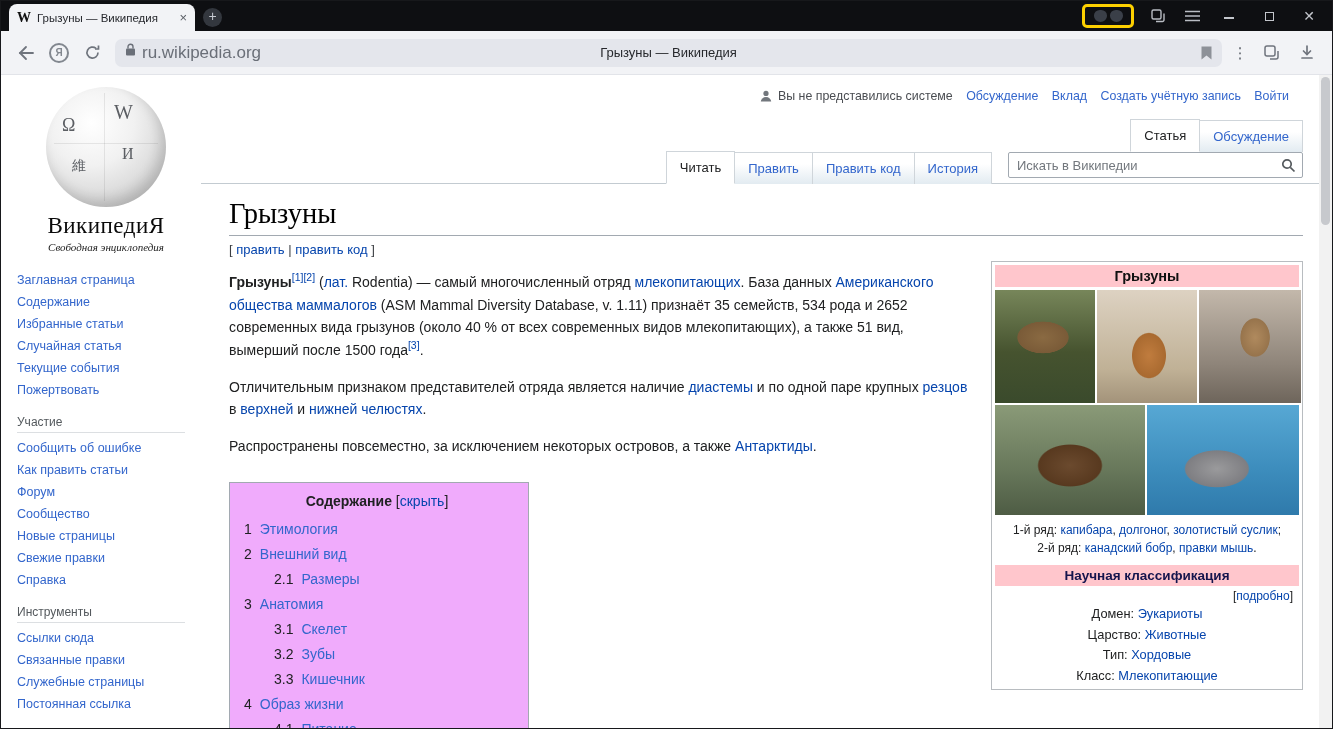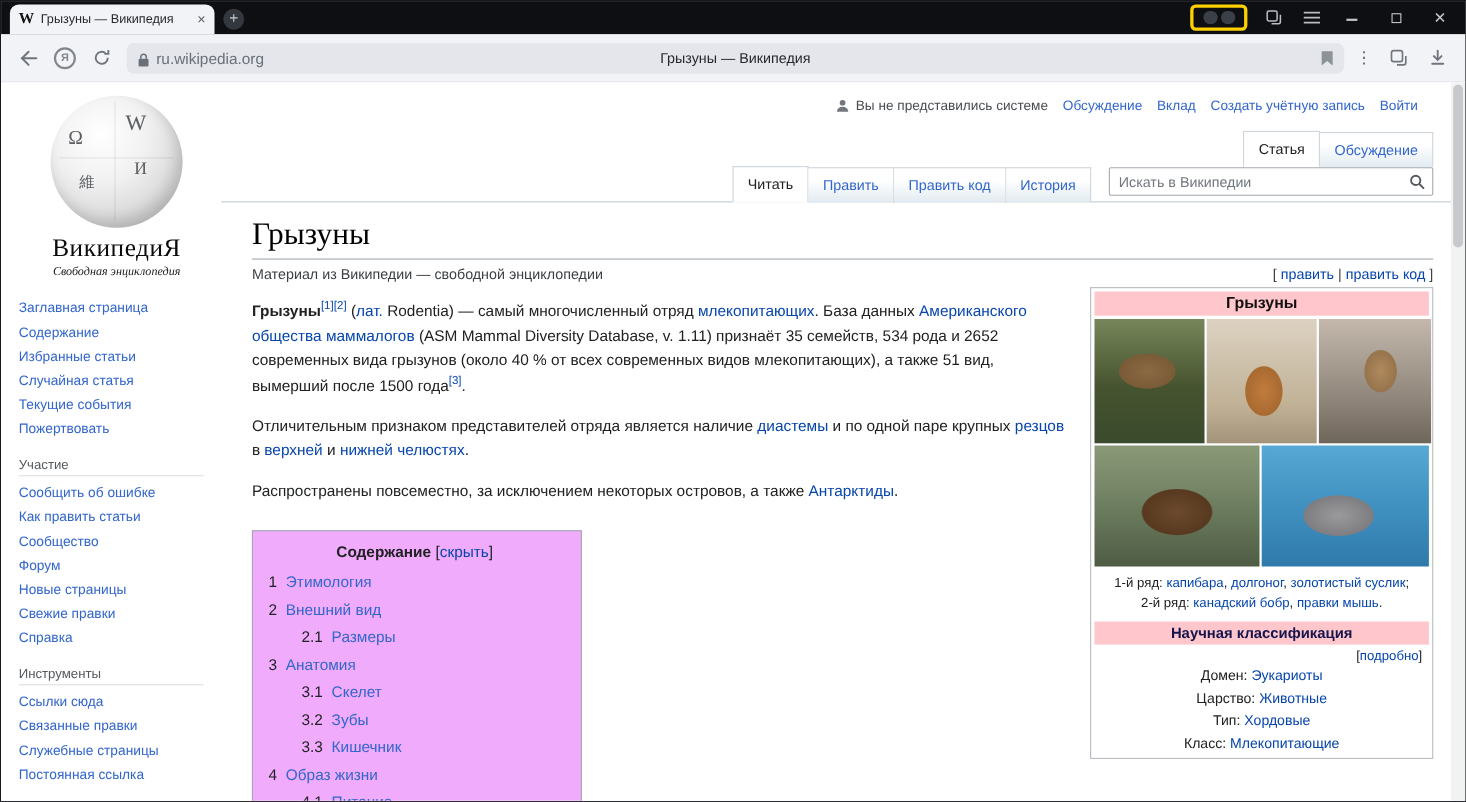--- a/index.html
+++ b/index.html
@@ -19,21 +19,21 @@
   .tb-ico { color:#b9bdc4; display:flex; align-items:center; justify-content:center; width:20px; height:30px; }
   .winctl { color:#c3c6cc; font-size:14px; width:26px; text-align:center; }
   .maxbox { width:9px; height:9px; border:1.4px solid #c3c6cc; display:inline-block; }
   .minbar { display:inline-block; width:10px; height:1.6px; background:#c3c6cc; margin-bottom:2px; }
 
   
   .toolbar { height:44px; background:#f2f3f6; display:flex; align-items:center; padding:0 12px; gap:10px; flex-shrink:0; border-bottom:1px solid #e2e4e9; }
   .nav-ico { color:#6f747d; display:flex; align-items:center; justify-content:center; width:26px; height:26px; }
   .ybtn { width:20px; height:20px; border:2px solid #82878f; border-radius:50%; color:#82878f; font-size:10px; font-weight:bold; display:flex; align-items:center; justify-content:center; }
   .omnibox { flex:1; height:28px; background:#e4e6ec; border-radius:7px; display:flex; align-items:center; padding:0 10px; position:relative; }
-  .ob-left { display:flex; align-items:flex-end; gap:6px; color:#6a6f78; font-size:14px; }
+  .ob-left { display:flex; align-items:flex-start; gap:6px; color:#6a6f78; font-size:17px; }
   .ob-title { position:absolute; left:0; right:0; text-align:center; font-size:13px; color:#26282c; pointer-events:none; }
   .ob-flag { margin-left:auto; color:#8d9198; display:flex; align-items:center; z-index:2; }
   .kebab { color:#5f646d; font-size:15px; letter-spacing:0; width:16px; text-align:center; line-height:8px; }
 
   
   .contentwrap { flex:1; position:relative; background:#fff; overflow:hidden; }
   .vscroll { position:absolute; top:0; right:0; bottom:0; width:13px; background:#f2f2f2; z-index:50; }
   .vthumb { position:absolute; top:2px; left:2px; width:9px; height:148px; background:#c7c9cd; border-radius:5px; }
   .page { position:absolute; left:0; top:0; right:13px; bottom:0; background:#fff; color:#202122; }
 
@@ -210,22 +210,22 @@
           <div class="sitem"><a class="wl">Избранные статьи</a></div>
           <div class="sitem"><a class="wl">Случайная статья</a></div>
           <div class="sitem"><a class="wl">Текущие события</a></div>
           <div class="sitem"><a class="wl">Пожертвовать</a></div>
         </div>
 
         <div class="shead">Участие</div>
         <div class="snav" style="margin-top:4px;">
           <div class="sitem"><a class="wl">Сообщить об ошибке</a></div>
           <div class="sitem"><a class="wl">Как править статьи</a></div>
+          <div class="sitem"><a class="wl">Форум</a></div>
           <div class="sitem"><a class="wl">Сообщество</a></div>
-          <div class="sitem"><a class="wl">Форум</a></div>
           <div class="sitem"><a class="wl">Новые страницы</a></div>
           <div class="sitem"><a class="wl">Свежие правки</a></div>
           <div class="sitem"><a class="wl">Справка</a></div>
         </div>
 
         <div class="shead">Инструменты</div>
         <div class="snav" style="margin-top:4px;">
           <div class="sitem"><a class="wl">Ссылки сюда</a></div>
           <div class="sitem"><a class="wl">Связанные правки</a></div>
           <div class="sitem"><a class="wl">Служебные страницы</a></div>
@@ -266,21 +266,20 @@
                     <line x1="9.3" y1="9.3" x2="13.5" y2="13.5"></line>
                 </svg>
               </span>
             </div>
           </div>
         </div>
 
         <div class="articlebody">
           <h1 class="firstHeading">Грызуны</h1>
           <div class="subrow">
-            <span>Материал из Википедии — свободной энциклопедии</span>
             <span class="editlinks"><span>[ </span><span class="seg-link">править</span><span> | </span><span class="seg-link">править код</span><span> ]</span></span>
           </div>
 
           
           <div class="infobox">
             <div class="ib-title">Грызуны</div>
             <div class="ib-grid">
               <div class="ib-row">
                 <div class="ib-img img-capybara"></div>
                 <div class="ib-img img-springhare"></div>

